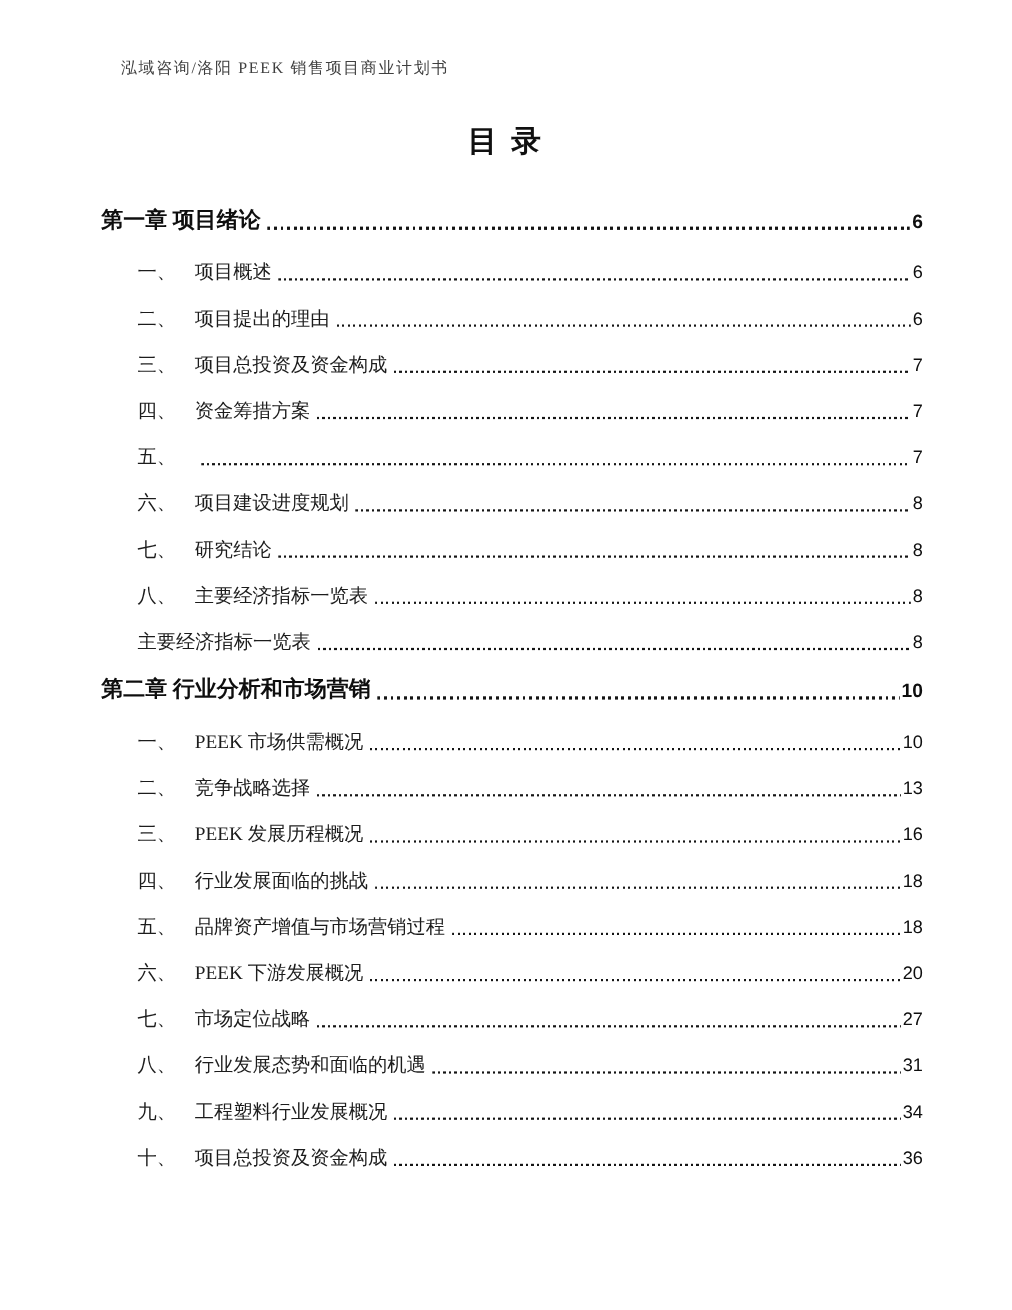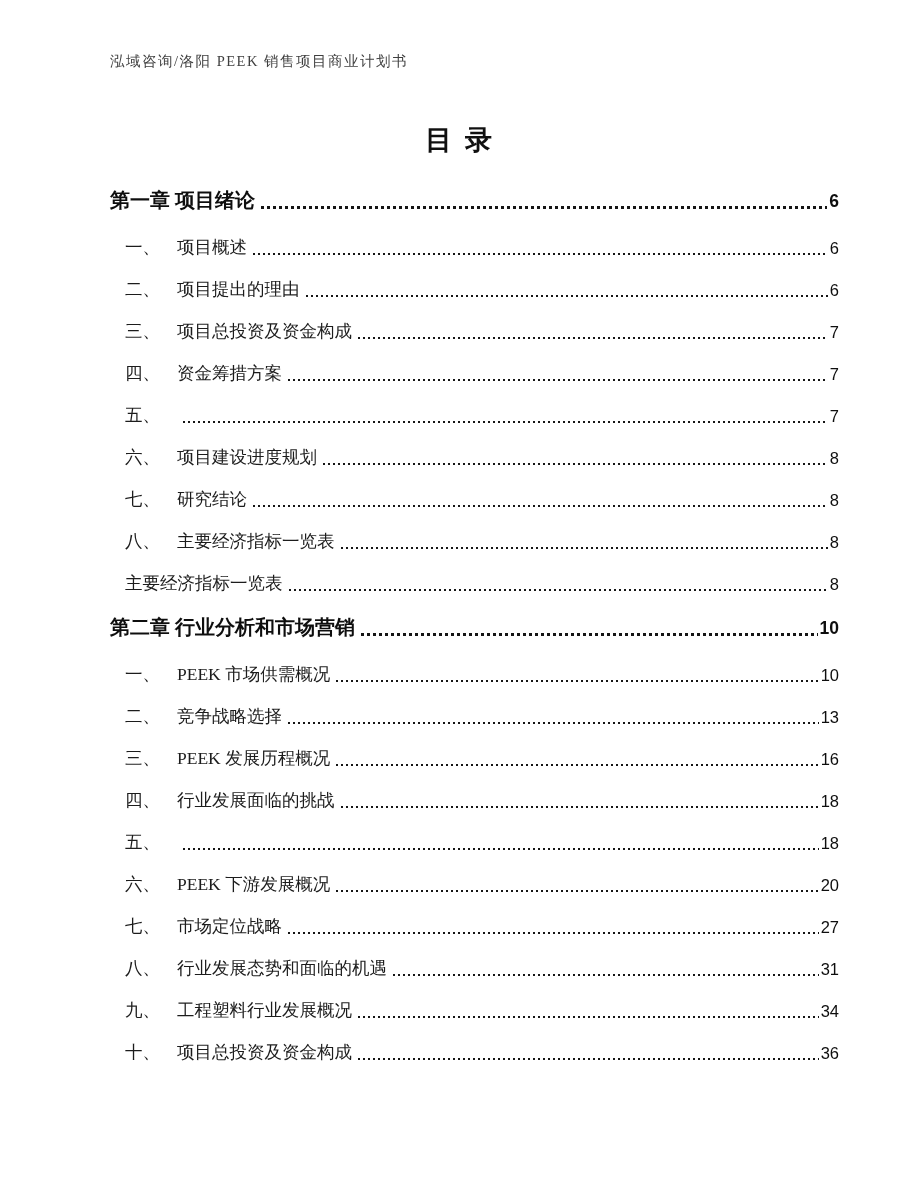--- a/index.html
+++ b/index.html
@@ -27,21 +27,21 @@
     color: var(--header-text);
     letter-spacing: 1.5px;
     white-space: nowrap;
     margin-left: 17px;
   }
   .doc-title {
     position: absolute;
     top: 110px;
     left: 0;
     right: 0;
-    margin: 12px;
+    margin: 0;
     text-align: center;
     font-size: 27px;
     font-weight: bold;
     letter-spacing: 3px;
     color: #101010;
   }
   .toc {
     position: absolute;
     left: 92px;
     top: 186px;
@@ -51,21 +51,21 @@
   .dots {
     flex: 1 1 auto;
     height: 2px;
     margin: 0 2px 4px 6px;
     background-image: repeating-linear-gradient(to right, var(--dots) 0 2px, transparent 2px 5px);
   }
   .chapter-row {
     font-weight: bold;
     font-size: 20px;
     line-height: 28px;
-    margin: 15px 0 21px 18px;
+    margin: 15px 0 21px 0;
     color: #0e0e0e;
   }
   .chapter:first-child .chapter-row { margin-top: 0; }
   .chapter-row .dots {
     height: 3px;
     margin-bottom: 5px;
     background-image: repeating-linear-gradient(to right, var(--dots) 0 2.6px, transparent 2.6px 6px);
   }
   .item-row {
     font-size: 17.5px;
@@ -199,20 +199,21 @@
 
   <div class="row item-row">
     <span class="label item-num">四、</span>
     <span class="label item-label">行业发展面临的挑战</span>
     <span class="dots"></span>
     <span class="page-num item-page">18</span>
   </div>
 
   <div class="row item-row">
     <span class="label item-num">五、</span>
+    <span class="label item-label">品牌资产增值与市场营销过程</span>
     <span class="dots"></span>
     <span class="page-num item-page">18</span>
   </div>
 
   <div class="row item-row">
     <span class="label item-num">六、</span>
     <span class="label item-label">PEEK 下游发展概况</span>
     <span class="dots"></span>
     <span class="page-num item-page">20</span>
   </div>

